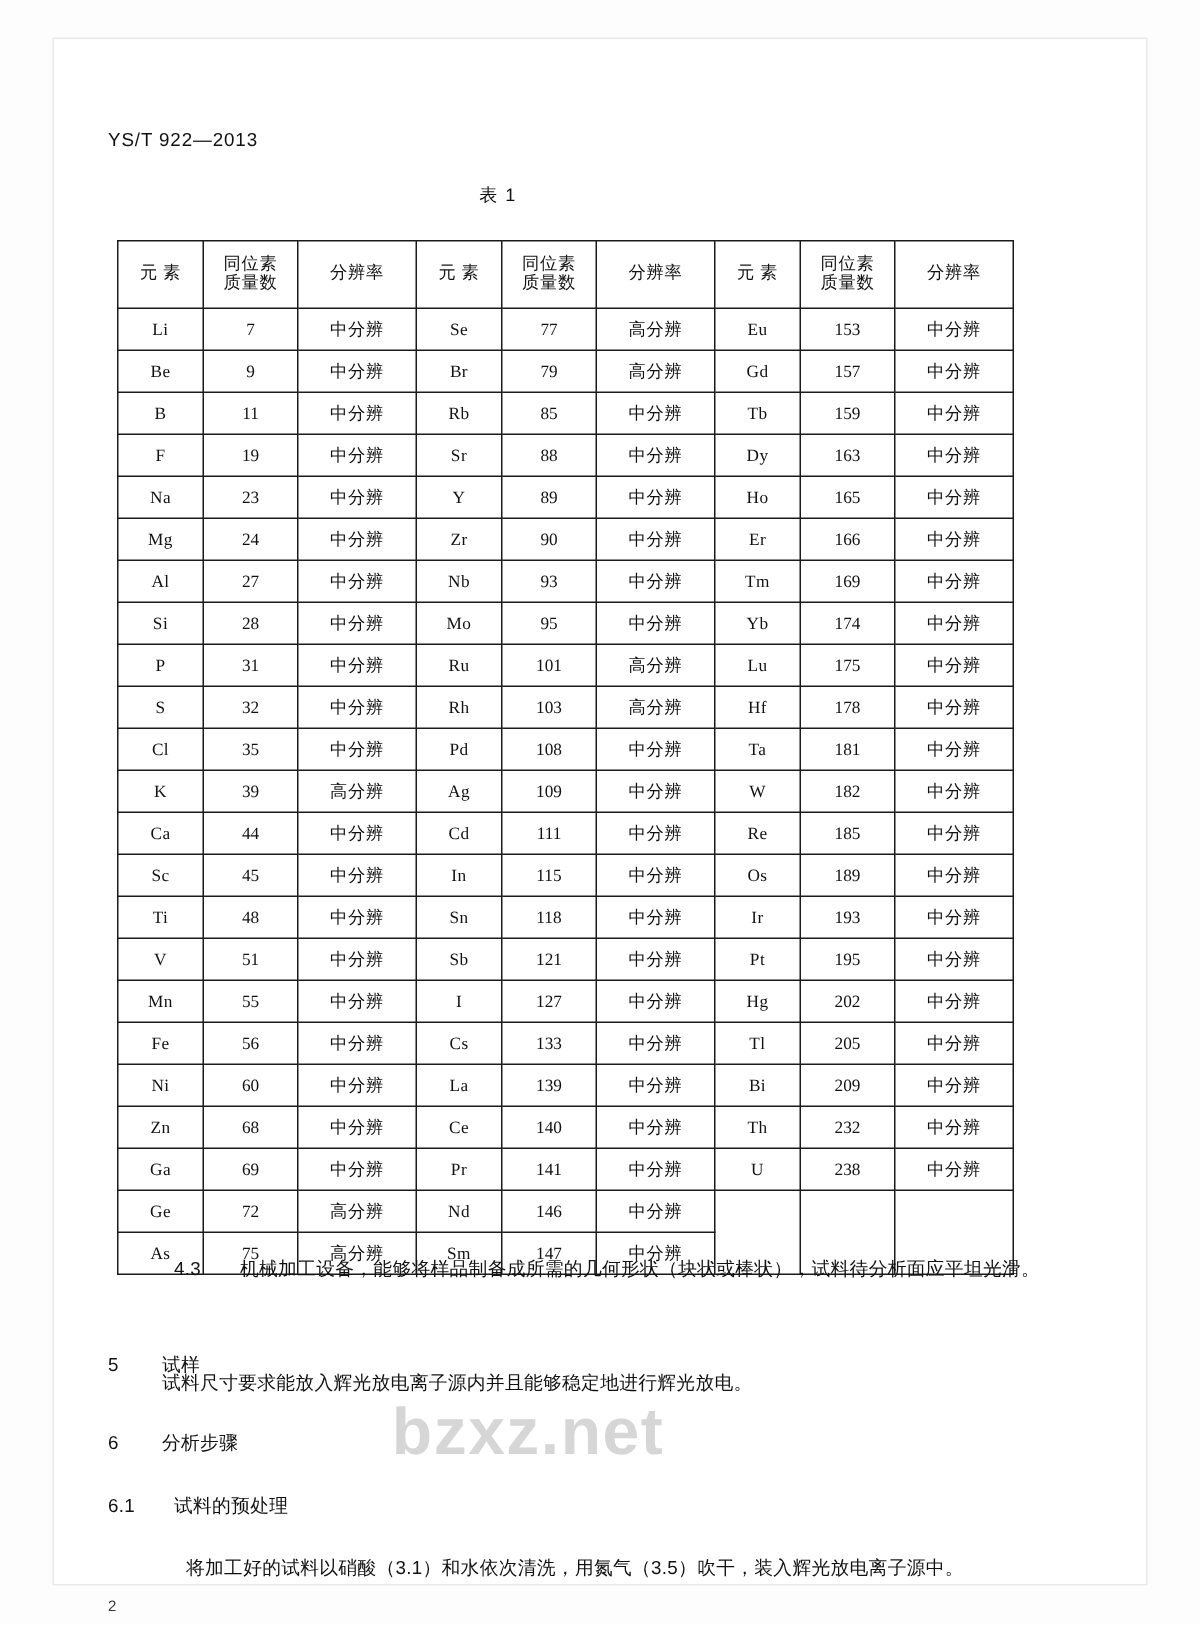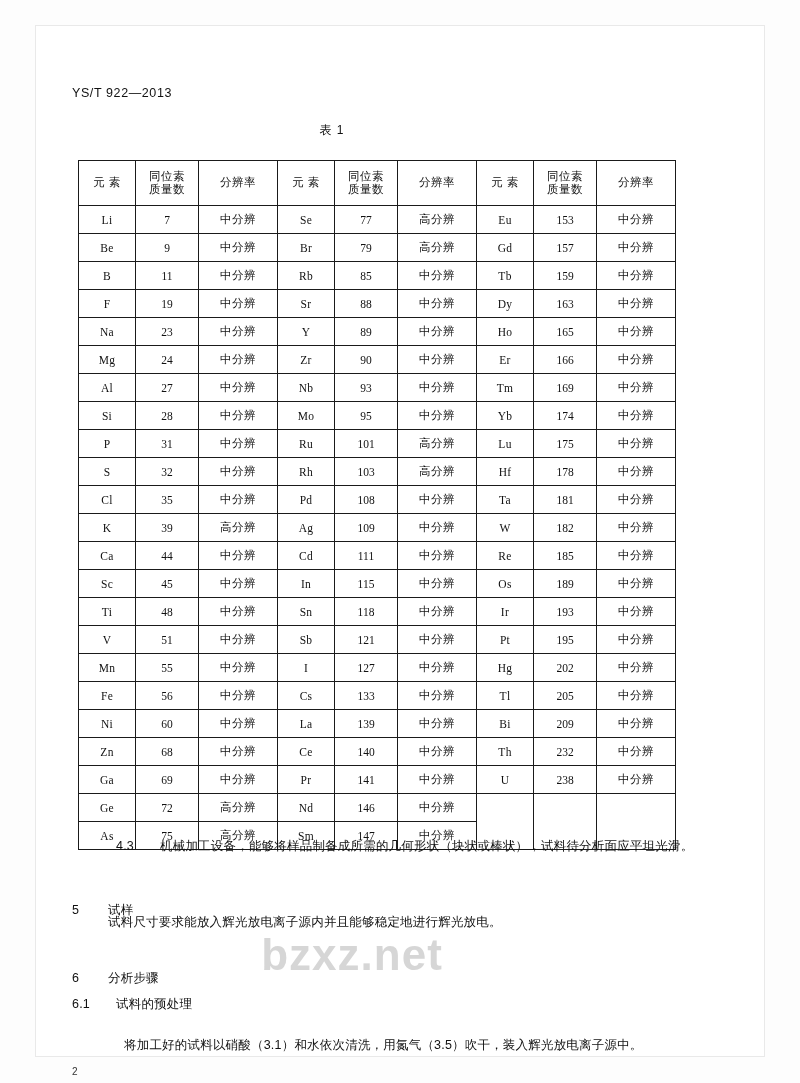--- a/index.html
+++ b/index.html
@@ -85,21 +85,21 @@
     font-family: "Liberation Sans", sans-serif;
     font-size: 12.5px;
     color: #111;
     letter-spacing: .2px;
   }
   .p-43 { left: 72px; top: 838px; width: 660px; margin-left: 44px; }
   .p-43 .num { display: inline-block; width: 44px; }
   .h-5 { left: 72px; top: 878px; margin-top: 24px; }
   .h-5 .num { display: inline-block; width: 36px; }
   .p-5 { left: 108px; top: 914px; width: 620px; }
-  .h-6 { left: 72px; top: 954px; margin-top: 16px; }
+  .h-6 { left: 72px; top: 954px; }
   .h-6 .num { display: inline-block; width: 36px; }
   .h-61 { left: 72px; top: 996px; }
   .h-61 .num { display: inline-block; width: 44px; }
   .p-61 { left: 124px; top: 1037px; width: 620px; }
   .pagenum {
     position: absolute;
     left: 72px;
     top: 1066px;
     font-family: "Liberation Sans", sans-serif;
     font-size: 10px;

